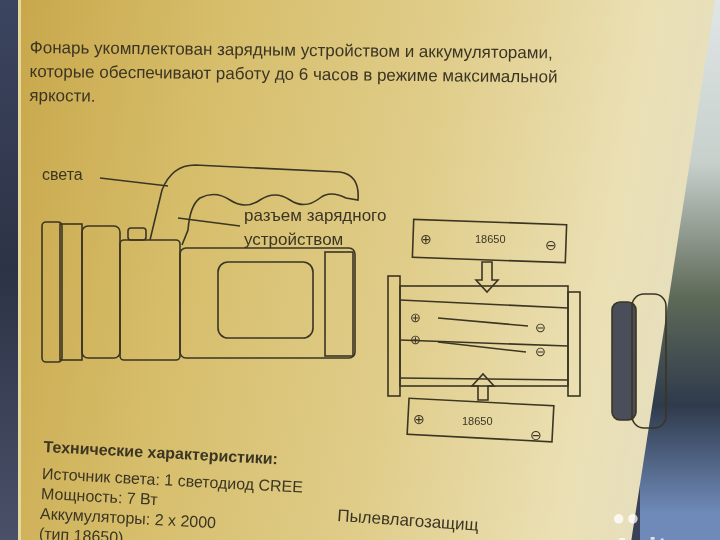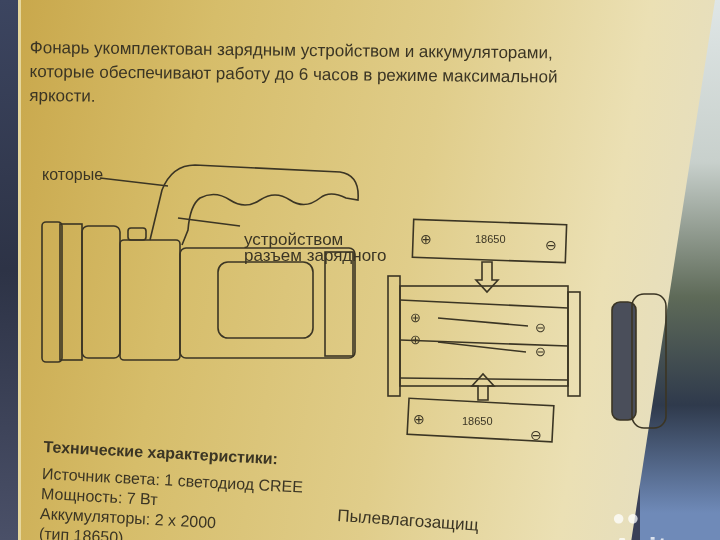--- a/index.html
+++ b/index.html
@@ -77,22 +77,22 @@
     <text x="462" y="425">18650</text>
     <text x="413" y="424" font-size="14">⊕</text>
     <text x="530" y="440" font-size="14">⊖</text>
     <text x="410" y="322" font-size="13">⊕</text>
     <text x="410" y="344" font-size="13">⊕</text>
     <text x="535" y="332" font-size="13">⊖</text>
     <text x="535" y="356" font-size="13">⊖</text>
   </g>
 </svg>
 
-<div class="lbl" style="left:42px;top:166px;">которые</div>
-<div class="lbl" style="left:244px;top:206px;font-size:17px;margin-top:40px;">разъем зарядного</div>
+<div class="lbl" style="left:42px;top:166px;">света</div>
+<div class="lbl" style="left:244px;top:206px;font-size:17px;">разъем зарядного</div>
 <div class="lbl" style="left:244px;top:230px;font-size:17px;">устройством</div>
 
 <div class="specs">
   <h3>Технические характеристики:</h3>
   <div class="row">Источник света: 1 светодиод CREE</div>
   <div class="row">Мощность: 7 Вт</div>
   <div class="row">Аккумуляторы: 2 х 2000</div>
   <div class="row">(тип 18650)</div>
 </div>
 <div class="spec2">Пылевлагозащищ</div>

